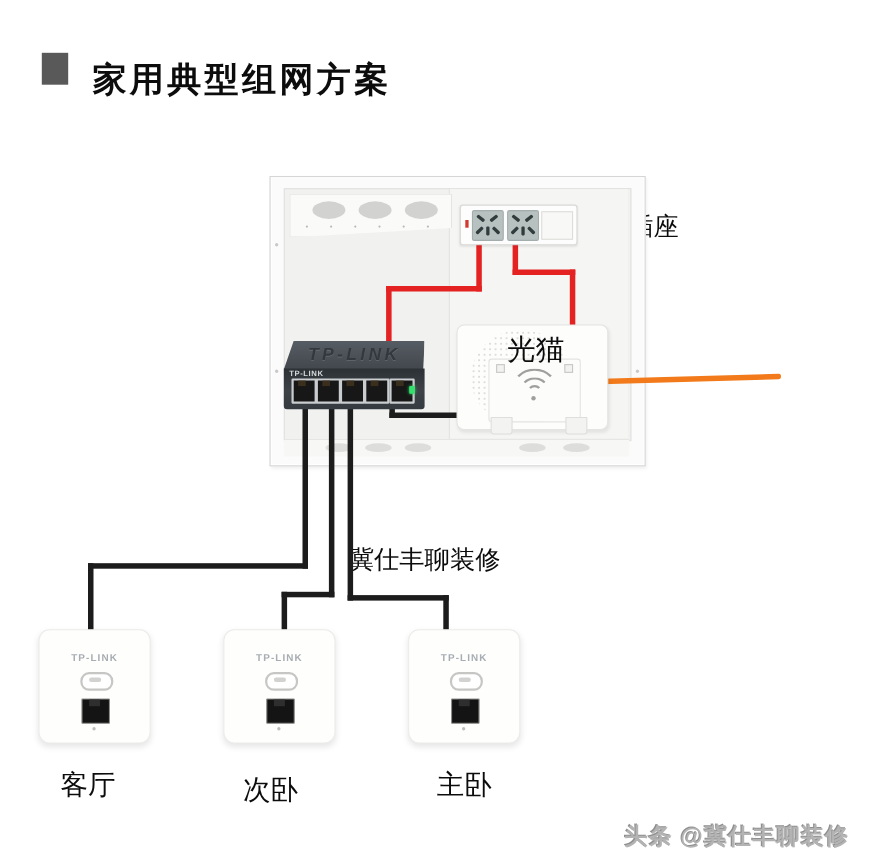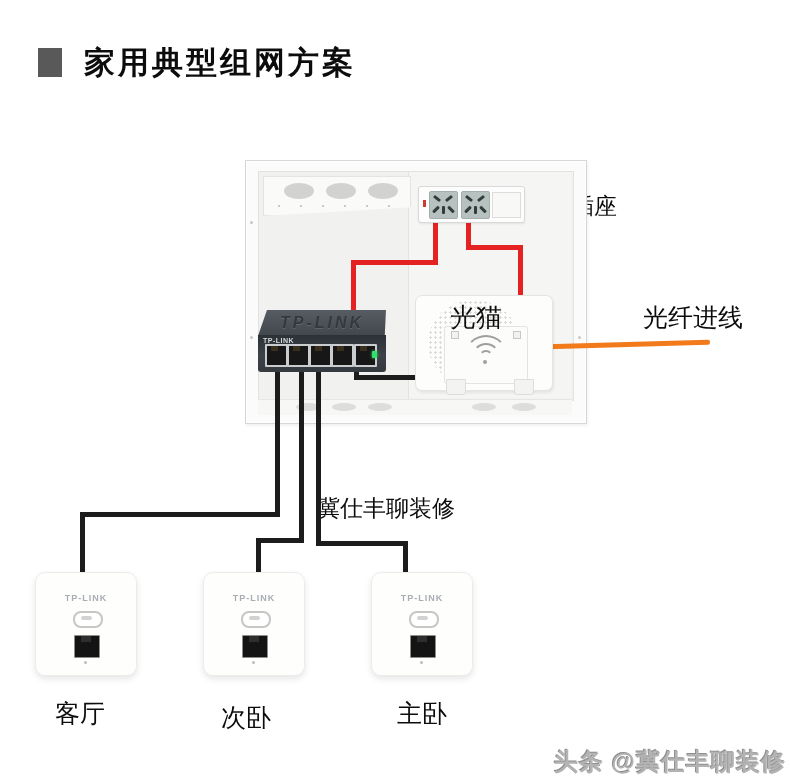--- a/index.html
+++ b/index.html
@@ -2,21 +2,21 @@
 <html style="--accent_red: #e42222; --fiber_orange: #f27a1a; --cable_black: #1c1c1c; --title_bullet: #595959;"><head>
 <meta charset="utf-8">
 <style>
   html,body{margin:0;padding:0;background:#ffffff;}
   .stage{position:relative;width:790px;height:782px;background:#fff;overflow:hidden;
          font-family:"Liberation Sans","DejaVu Sans",sans-serif;color:#111;}
   .abs{position:absolute;}
 
   
   .title-bullet{left:38px;top:48px;width:24px;height:29px;background:var(--title_bullet,#595959);}
-  .page-title{left:84px;top:42px;font-size:31px;font-weight:bold;letter-spacing:3px;color:#060606;}
+  .page-title{left:84px;top:52px;font-size:31px;font-weight:bold;letter-spacing:3px;color:#060606;}
 
   
   .wallbox{left:245px;top:160px;width:340px;height:262px;background:#fbfbfb;
            border:1px solid #d6d6d6;box-shadow:inset 0 0 0 1px #fff, 1px 2px 3px rgba(0,0,0,.06);z-index:1;}
   .wallbox-inner{left:12px;top:10px;width:314px;height:228px;background:#f1f1f0;border:1px solid #e2e2e0;}
   .wallbox-seam{left:162px;top:10px;width:1px;height:228px;background:#e3e3e1;}
   .wallbox-right{left:163px;top:11px;width:162px;height:226px;background:#f5f5f3;}
   .wallbox-tray{left:12px;top:238px;width:314px;height:15px;background:#f7f7f5;border-top:1px solid #e6e6e4;}
   .tray-oval{top:3px;width:24px;height:8px;background:#dddddb;border-radius:50%;}
   .screw{width:3px;height:3px;border-radius:50%;background:#c9c9c9;}
@@ -33,21 +33,21 @@
   .socket-led{left:4px;top:13px;width:3px;height:7px;background:#d23a2e;}
   .outlet{top:4px;width:27px;height:26px;background:#b7c1c0;border-radius:2px;border:1px solid #a3adac;}
   .slot{position:absolute;background:#313c3c;width:8px;height:3px;border-radius:1px;}
   .slot.v{width:3px;height:8px;}
   .socket-cover{left:73px;top:5px;width:27px;height:24px;background:#f8f8f6;border:1px solid #ddddda;}
 
   
   .lbl{white-space:nowrap;color:#0c0c0c;}
   .lbl-socket{left:525px;top:191px;font-size:23px;}
   .lbl-poe{left:264px;top:274px;font-size:28px;}
-  .lbl-modem{left:450px;top:300px;font-size:26px;z-index:6;}
+  .lbl-modem{left:461px;top:300px;font-size:26px;z-index:6;}
   .lbl-fiber{left:643px;top:301px;font-size:25px;}
   .lbl-wallcable{left:317px;top:493px;font-size:23px;}
   .lbl-room{top:697px;font-size:25px;}
 
   
   .cable{background:var(--cable_black,#1c1c1c);z-index:3;}
   .cable-red{background:var(--accent_red,#e42222);z-index:3;}
   .fiber{background:var(--fiber_orange,#f27a1a);z-index:3;transform:rotate(-1.6deg);border-radius:2px;}
 
   
@@ -80,21 +80,21 @@
          z-index:4;box-shadow:0 3px 6px rgba(0,0,0,.10);}
   .panel-brand{left:0;top:20px;width:100%;text-align:center;font-size:9px;font-weight:bold;
                color:#a7adb2;letter-spacing:1px;}
   .panel-led{left:37px;top:38px;width:26px;height:13px;border:2px solid #c6c6c4;border-radius:8px;background:#fff;}
   .panel-led:after{content:"";position:absolute;left:6px;top:3px;width:11px;height:4px;background:#d2d2d0;border-radius:3px;}
   .panel-port{left:38px;top:62px;width:24px;height:21px;background:#141414;border:1px solid #8d8d8b;border-radius:1px;}
   .panel-port:after{content:"";position:absolute;left:6px;top:0;width:10px;height:6px;background:#2e2e2e;}
   .panel-dot{left:48px;top:88px;width:3px;height:3px;background:#bdbdbb;border-radius:50%;}
 
   
-  .attribution{right:4px;top:746px;font-size:24px;font-weight:bold;color:#b3b3b3;letter-spacing:1px;
+  .attribution{right:18px;top:746px;font-size:21px;font-weight:bold;color:#b3b3b3;letter-spacing:1px;
                text-shadow:-1px -1px 0 #8f8f8f,1px 1px 1px #ffffff;}
 </style>
 </head>
 <body>
 
 <div class="stage">
 
   <div class="abs title-bullet"></div>
   <div class="abs page-title lbl">家用典型组网方案</div>
 
@@ -175,21 +175,20 @@
       <div class="abs wifi-arc" style="left:27px;top:16px;width:24px;height:24px"></div>
       <div class="abs wifi-arc" style="left:34px;top:23px;width:10px;height:10px"></div>
       <div class="abs wifi-dot" style="left:38px;top:33px"></div>
     </div>
     <div class="abs modem-foot" style="left:30px"></div>
     <div class="abs modem-foot" style="left:98px"></div>
   </div>
   <div class="abs lbl lbl-modem">光猫</div>
 
   <div class="abs fiber" style="left:545px;top:342px;width:165px;height:5px"></div>
-  <div class="abs lbl lbl-fiber">光纤进线</div>
 
   <div class="abs cable" style="left:354px;top:358px;width:5px;height:22px"></div>
   <div class="abs cable" style="left:354px;top:375px;width:76px;height:5px"></div>
 
   <div class="abs cable" style="left:275px;top:354px;width:5px;height:163px"></div>
   <div class="abs cable" style="left:80px;top:512px;width:200px;height:5px"></div>
   <div class="abs cable" style="left:80px;top:512px;width:5px;height:62px"></div>
 
   <div class="abs cable" style="left:299px;top:354px;width:5px;height:189px"></div>
   <div class="abs cable" style="left:256px;top:538px;width:48px;height:5px"></div>

